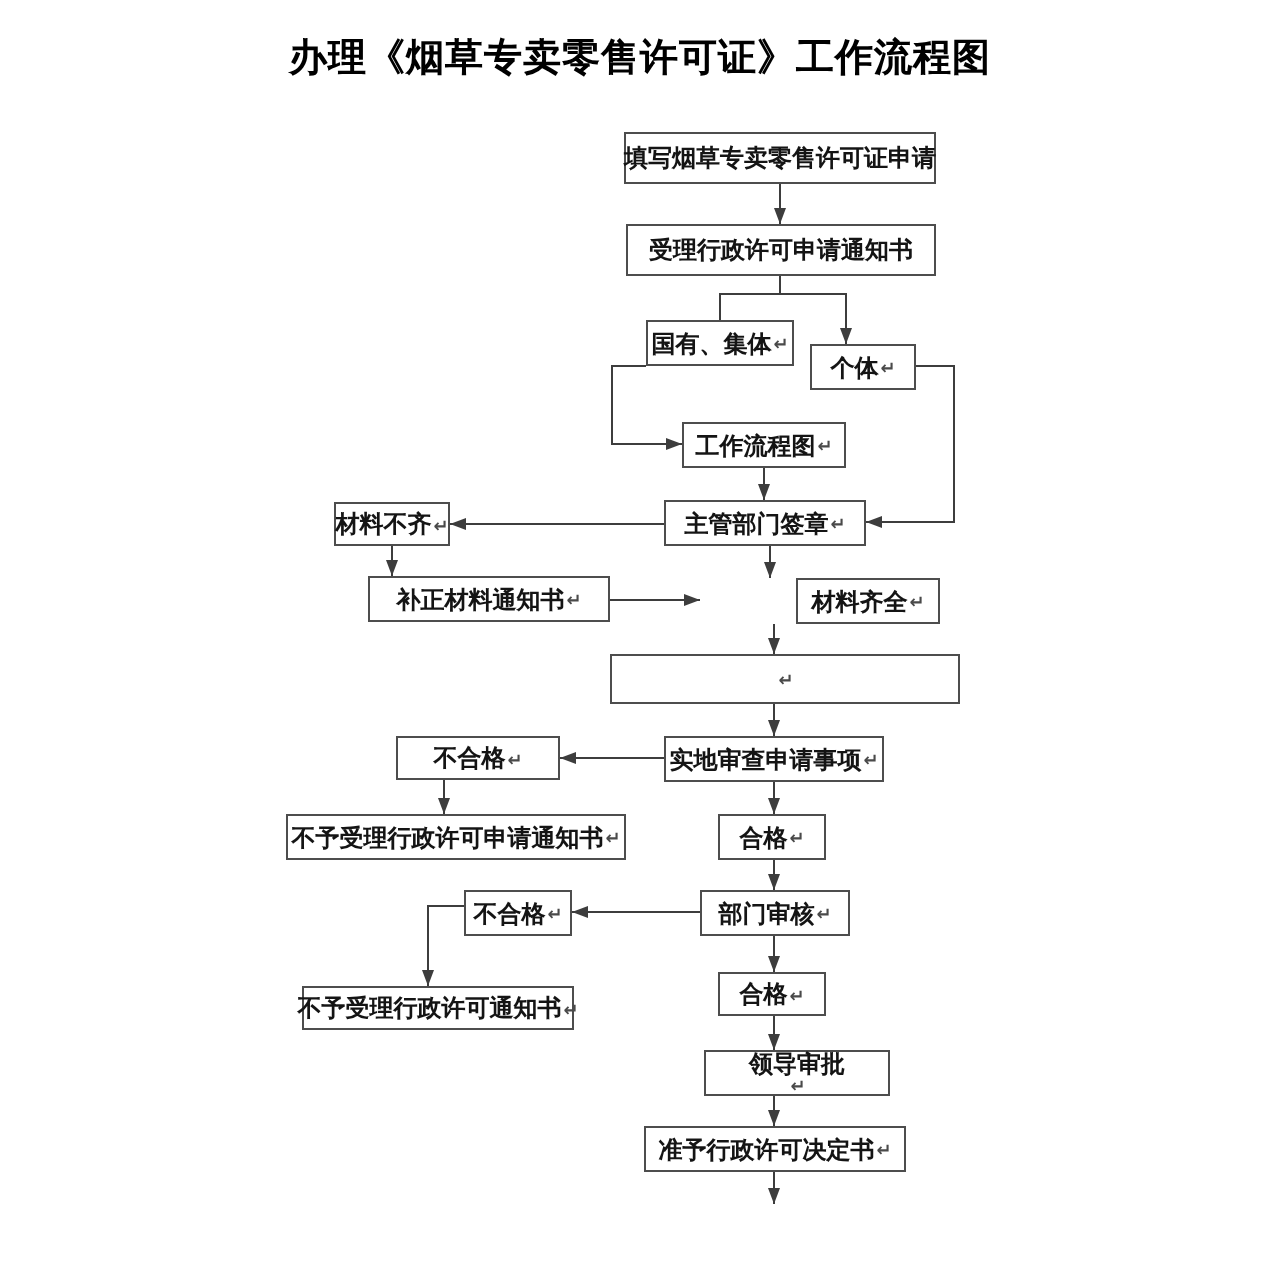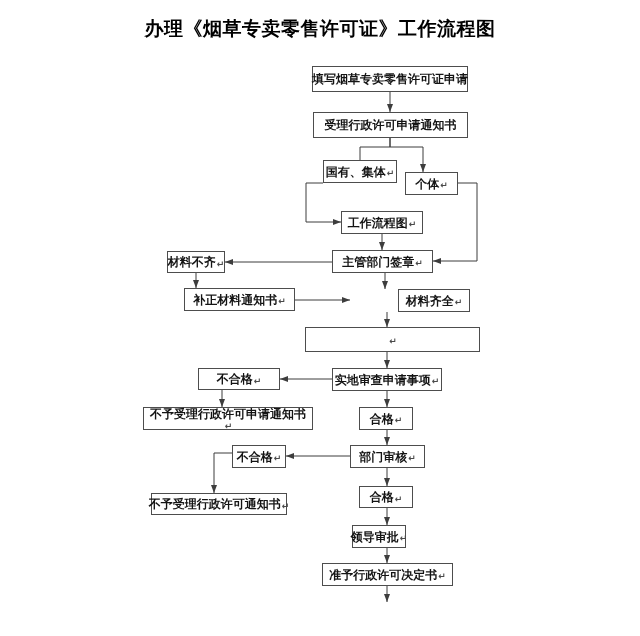--- a/index.html
+++ b/index.html
@@ -87,40 +87,40 @@
         <span class="mark">↵</span>
       </div>
       <div class="node" style="left: 332px; top: 250px; width: 101px; height: 23px;">
         <span>主管部门签章</span>
         <span class="mark">↵</span>
       </div>
       <div class="node" style="left: 167px; top: 251px; width: 58px; height: 22px;">
         <span>材料不齐</span>
         <span class="mark">↵</span>
       </div>
-      <div class="node" style="left: 184px; top: 288px; width: 111px; height: 23px;">
+      <div class="node" style="left: 184px; top: 288px; width: 121px; height: 23px;">
         <span>补正材料通知书</span>
         <span class="mark">↵</span>
       </div>
       <div class="node" style="left: 350px; top: 289px; width: 72px; height: 23px; margin-left: 48px;">
         <span>材料齐全</span>
         <span class="mark">↵</span>
       </div>
       <div class="node" style="left: 305px; top: 327px; width: 175px; height: 25px;">
         <span class="mark">↵</span>
       </div>
       <div class="node" style="left: 332px; top: 368px; width: 110px; height: 23px;">
         <span>实地审查申请事项</span>
         <span class="mark">↵</span>
       </div>
       <div class="node" style="left: 198px; top: 368px; width: 82px; height: 22px;">
         <span>不合格</span>
         <span class="mark">↵</span>
       </div>
-      <div class="node" style="left: 143px; top: 407px; width: 170px; height: 23px; flex-direction: column;">
+      <div class="node" style="left: 143px; top: 407px; width: 170px; height: 23px;">
         <span>不予受理行政许可申请通知书</span>
         <span class="mark">↵</span>
       </div>
       <div class="node" style="left: 359px; top: 407px; width: 54px; height: 23px;">
         <span>合格</span>
         <span class="mark">↵</span>
       </div>
       <div class="node" style="left: 350px; top: 445px; width: 75px; height: 23px;">
         <span>部门审核</span>
         <span class="mark">↵</span>
@@ -130,21 +130,21 @@
         <span class="mark">↵</span>
       </div>
       <div class="node" style="left: 151px; top: 493px; width: 136px; height: 22px;">
         <span>不予受理行政许可通知书</span>
         <span class="mark">↵</span>
       </div>
       <div class="node" style="left: 359px; top: 486px; width: 54px; height: 22px;">
         <span>合格</span>
         <span class="mark">↵</span>
       </div>
-      <div class="node" style="left: 352px; top: 525px; width: 54px; height: 23px;">
+      <div class="node" style="left: 352px; top: 525px; width: 93px; height: 23px; flex-direction: column;">
         <span>领导审批</span>
         <span class="mark">↵</span>
       </div>
       <div class="node" style="left: 322px; top: 563px; width: 131px; height: 23px;">
         <span>准予行政许可决定书</span>
         <span class="mark">↵</span>
       </div>
       <div class="node" style="left: 359px; top: 636px; width: 57px; height: 22px;">
         <span>发证</span>
         <span class="mark">↵</span>

